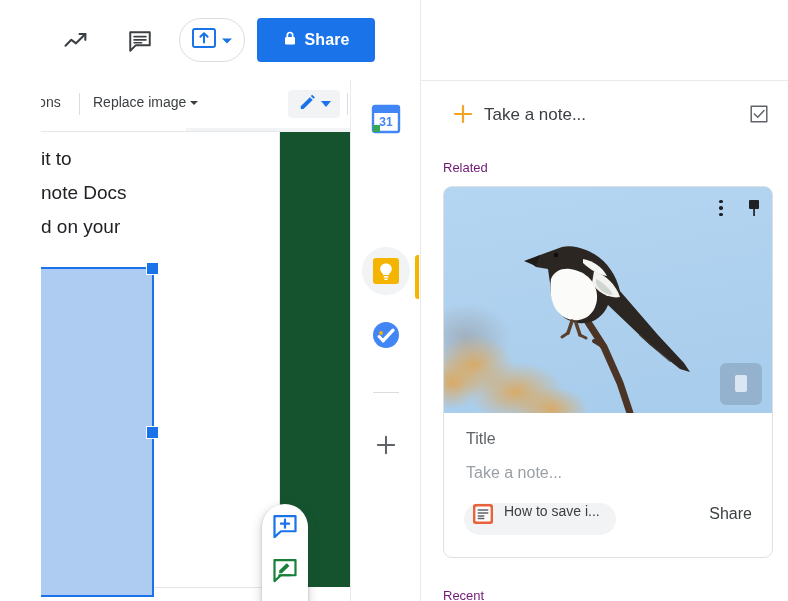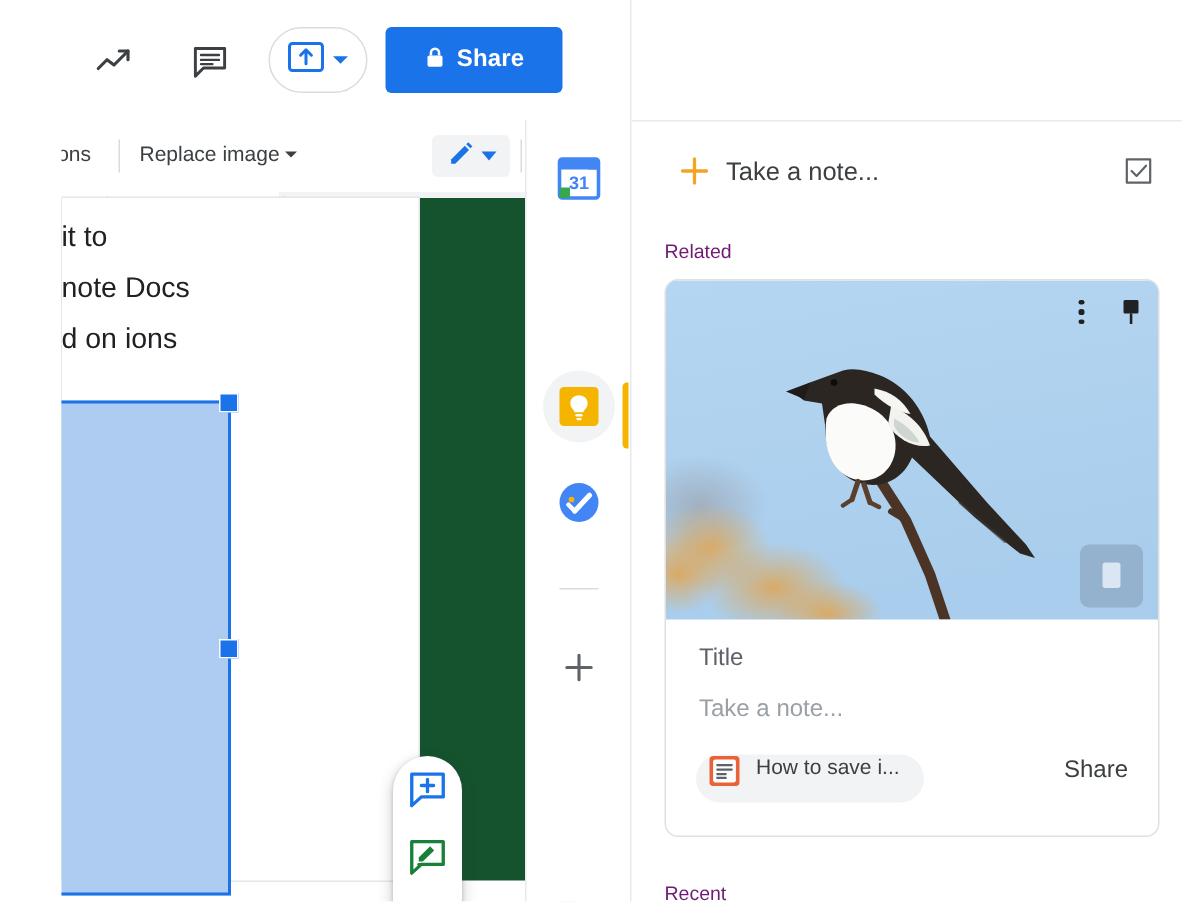--- a/index.html
+++ b/index.html
@@ -228,21 +228,21 @@
         <div class="tick" style="left:234px;"></div>
       <div class="tick" style="left:246px;"></div>
       <div class="indent-marker"></div>
     </div>
 
     <div class="canvas">
       <div class="page">
         <div class="doctext">
           <div>it to</div>
           <div>note Docs</div>
-          <div>d on ions</div>
+          <div>d on your</div>
         </div>
         <div class="sel-image">
           <div class="handle h-tr"></div>
           <div class="handle h-mr"></div>
         </div>
       </div>
       <div class="doc-scrollbar"></div>
     </div>
 
     <div class="float-pill">

